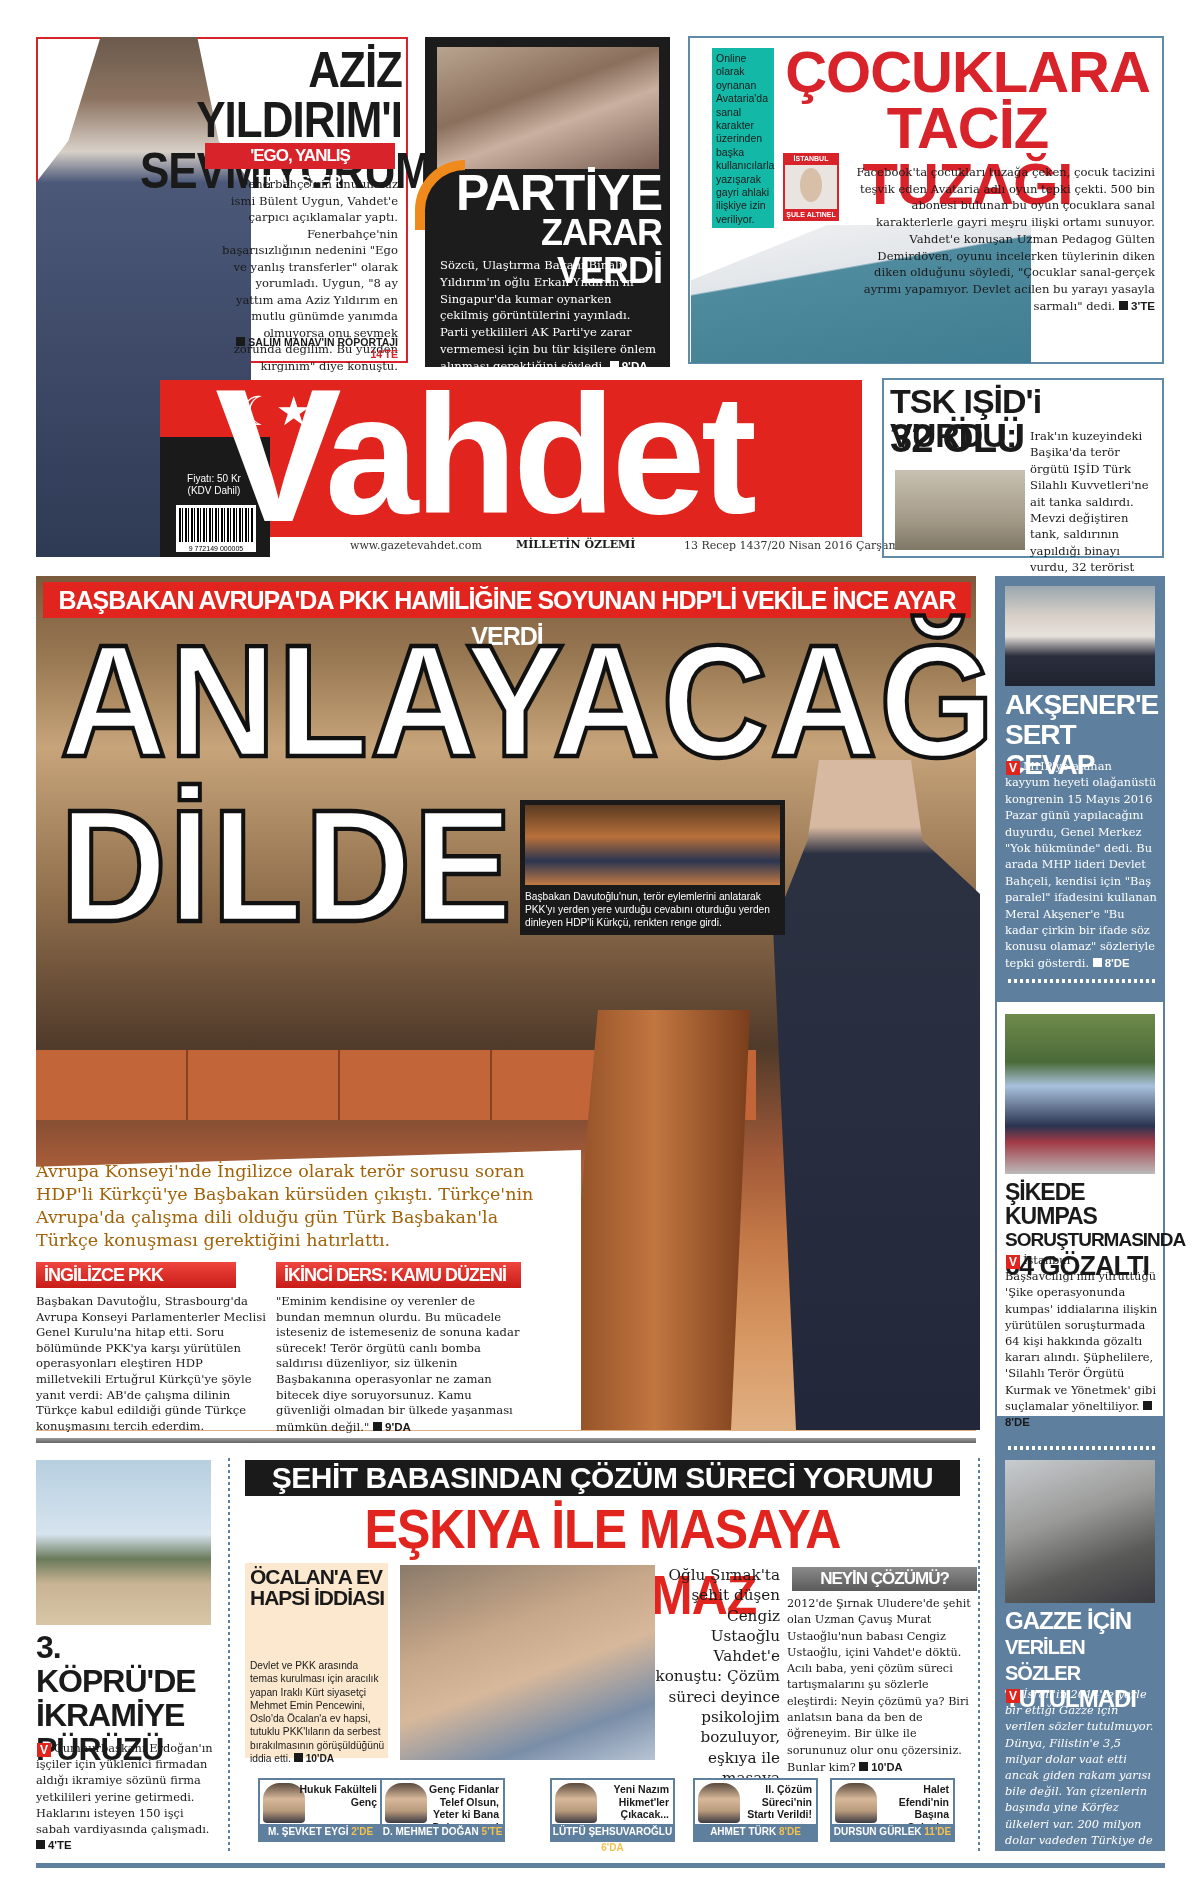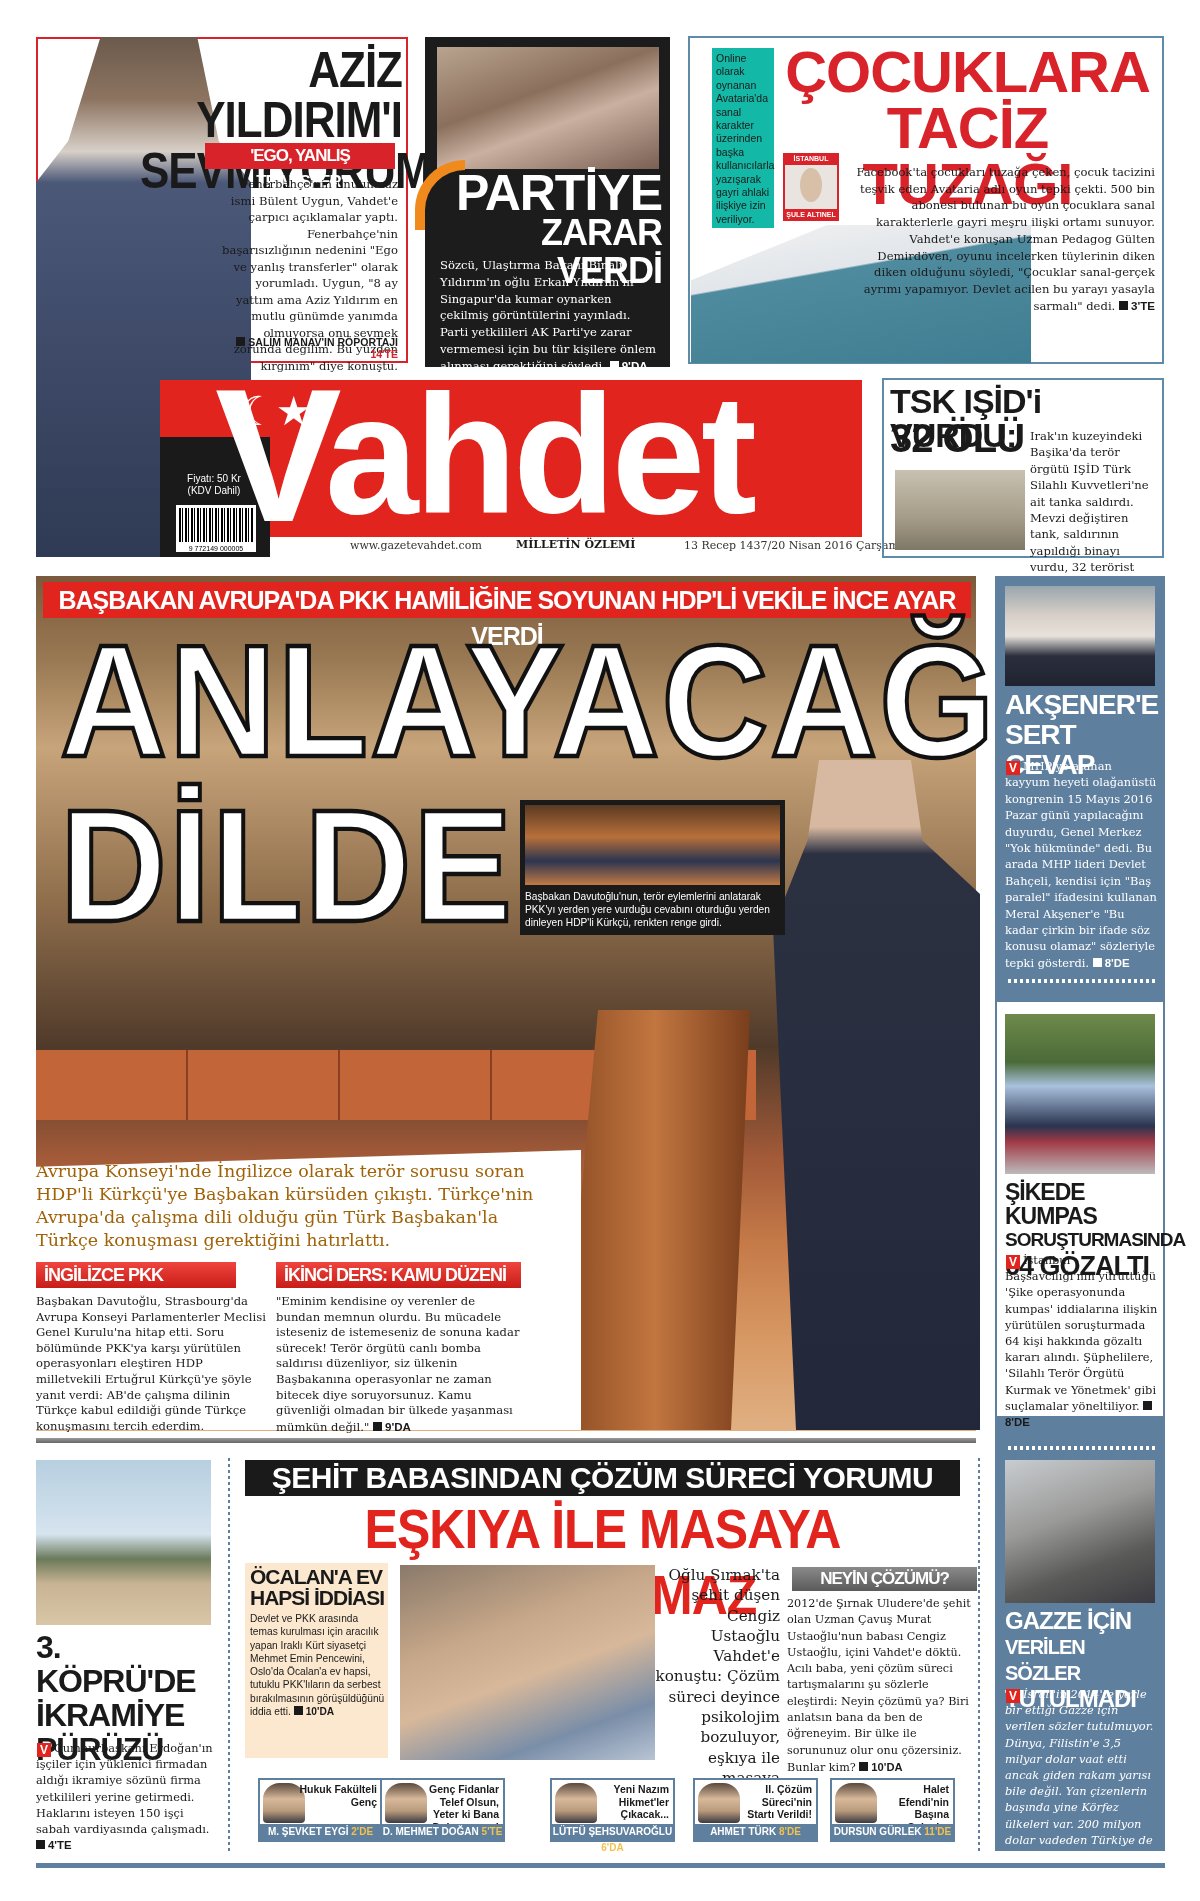--- a/index.html
+++ b/index.html
@@ -104,21 +104,21 @@
   #kopru-body { left: 36px; top: 1740px; width: 180px; font-size: 11.4px; line-height: 16.2px; }
   #kopru-v { left: 37px; top: 1743px; }
   #vline1 { left: 228px; top: 1458px; width: 2px; height: 395px; background: repeating-linear-gradient(180deg,#5f7f9e 0 3px,transparent 3px 6px); }
   #vline2 { left: 978px; top: 1458px; width: 2px; height: 395px; background: repeating-linear-gradient(180deg,#5f7f9e 0 3px,transparent 3px 6px); }
 
   
   #sehit-bar { left: 245px; top: 1460px; width: 715px; height: 36px; background: #1a1a1a; color: #fff; font-size: 30px; line-height: 36px; text-align: center; letter-spacing: -0.5px; }
   #eskiya-title { left: 245px; top: 1496px; width: 715px; color: #e1241d; font-size: 50px; line-height: 60px; text-align: center; letter-spacing: -1px; transform: scaleY(1.1); transform-origin: top center; }
   #ocalan-box { left: 245px; top: 1563px; width: 143px; height: 195px; background: #fbe8cf; }
   #ocalan-title { left: 250px; top: 1566px; width: 138px; font-size: 21px; line-height: 21px; color: #1a1a1a; }
-  #ocalan-body { left: 250px; top: 1612px; width: 138px; font-size: 10.2px; line-height: 13.3px; }
+  #ocalan-body { left: 250px; top: 1659px; width: 138px; font-size: 10.2px; line-height: 13.3px; }
   #sehit-photo { left: 400px; top: 1565px; width: 255px; height: 195px; background: linear-gradient(160deg,#8a7a6a,#c8a88a 35%,#d8b89a 55%,#7a8ea8 80%,#b8c4d4); }
   #oglu-text { left: 655px; top: 1565px; width: 125px; font-size: 15.2px; line-height: 20.3px; text-align: right; }
   #neyin-label { left: 792px; top: 1567px; width: 185px; height: 24px; background: linear-gradient(180deg,#8a8a8a,#5a5a5a); color: #fff; font-size: 17px; line-height: 24px; text-align: center; }
   #neyin-body { left: 787px; top: 1596px; width: 185px; font-size: 11.2px; line-height: 16.3px; }
 
   
   .col-card { position: absolute; top: 1778px; width: 125px; height: 64px; border: 2px solid #5f7f9e; background: #fff; }
   .col-face { position: absolute; left: 3px; top: 3px; width: 42px; height: 40px; background: linear-gradient(180deg,#5a4a3e,#d8b89a 40%,#b89a7c 70%,#3a3a42); border-radius: 40% 40% 10% 10%; }
   .col-title { position: absolute; right: 4px; top: 3px; width: 78px; font-size: 10.5px; line-height: 12.5px; text-align: right; color: #1a1a1a; font-family: "Liberation Sans", sans-serif; font-weight: bold; }
   .col-name { position: absolute; left: 0; bottom: 0; width: 100%; height: 16px; background: #5f7f9e; color: #fff; font-size: 10px; line-height: 16px; text-align: center; font-family: "Liberation Sans", sans-serif; font-weight: bold; }

